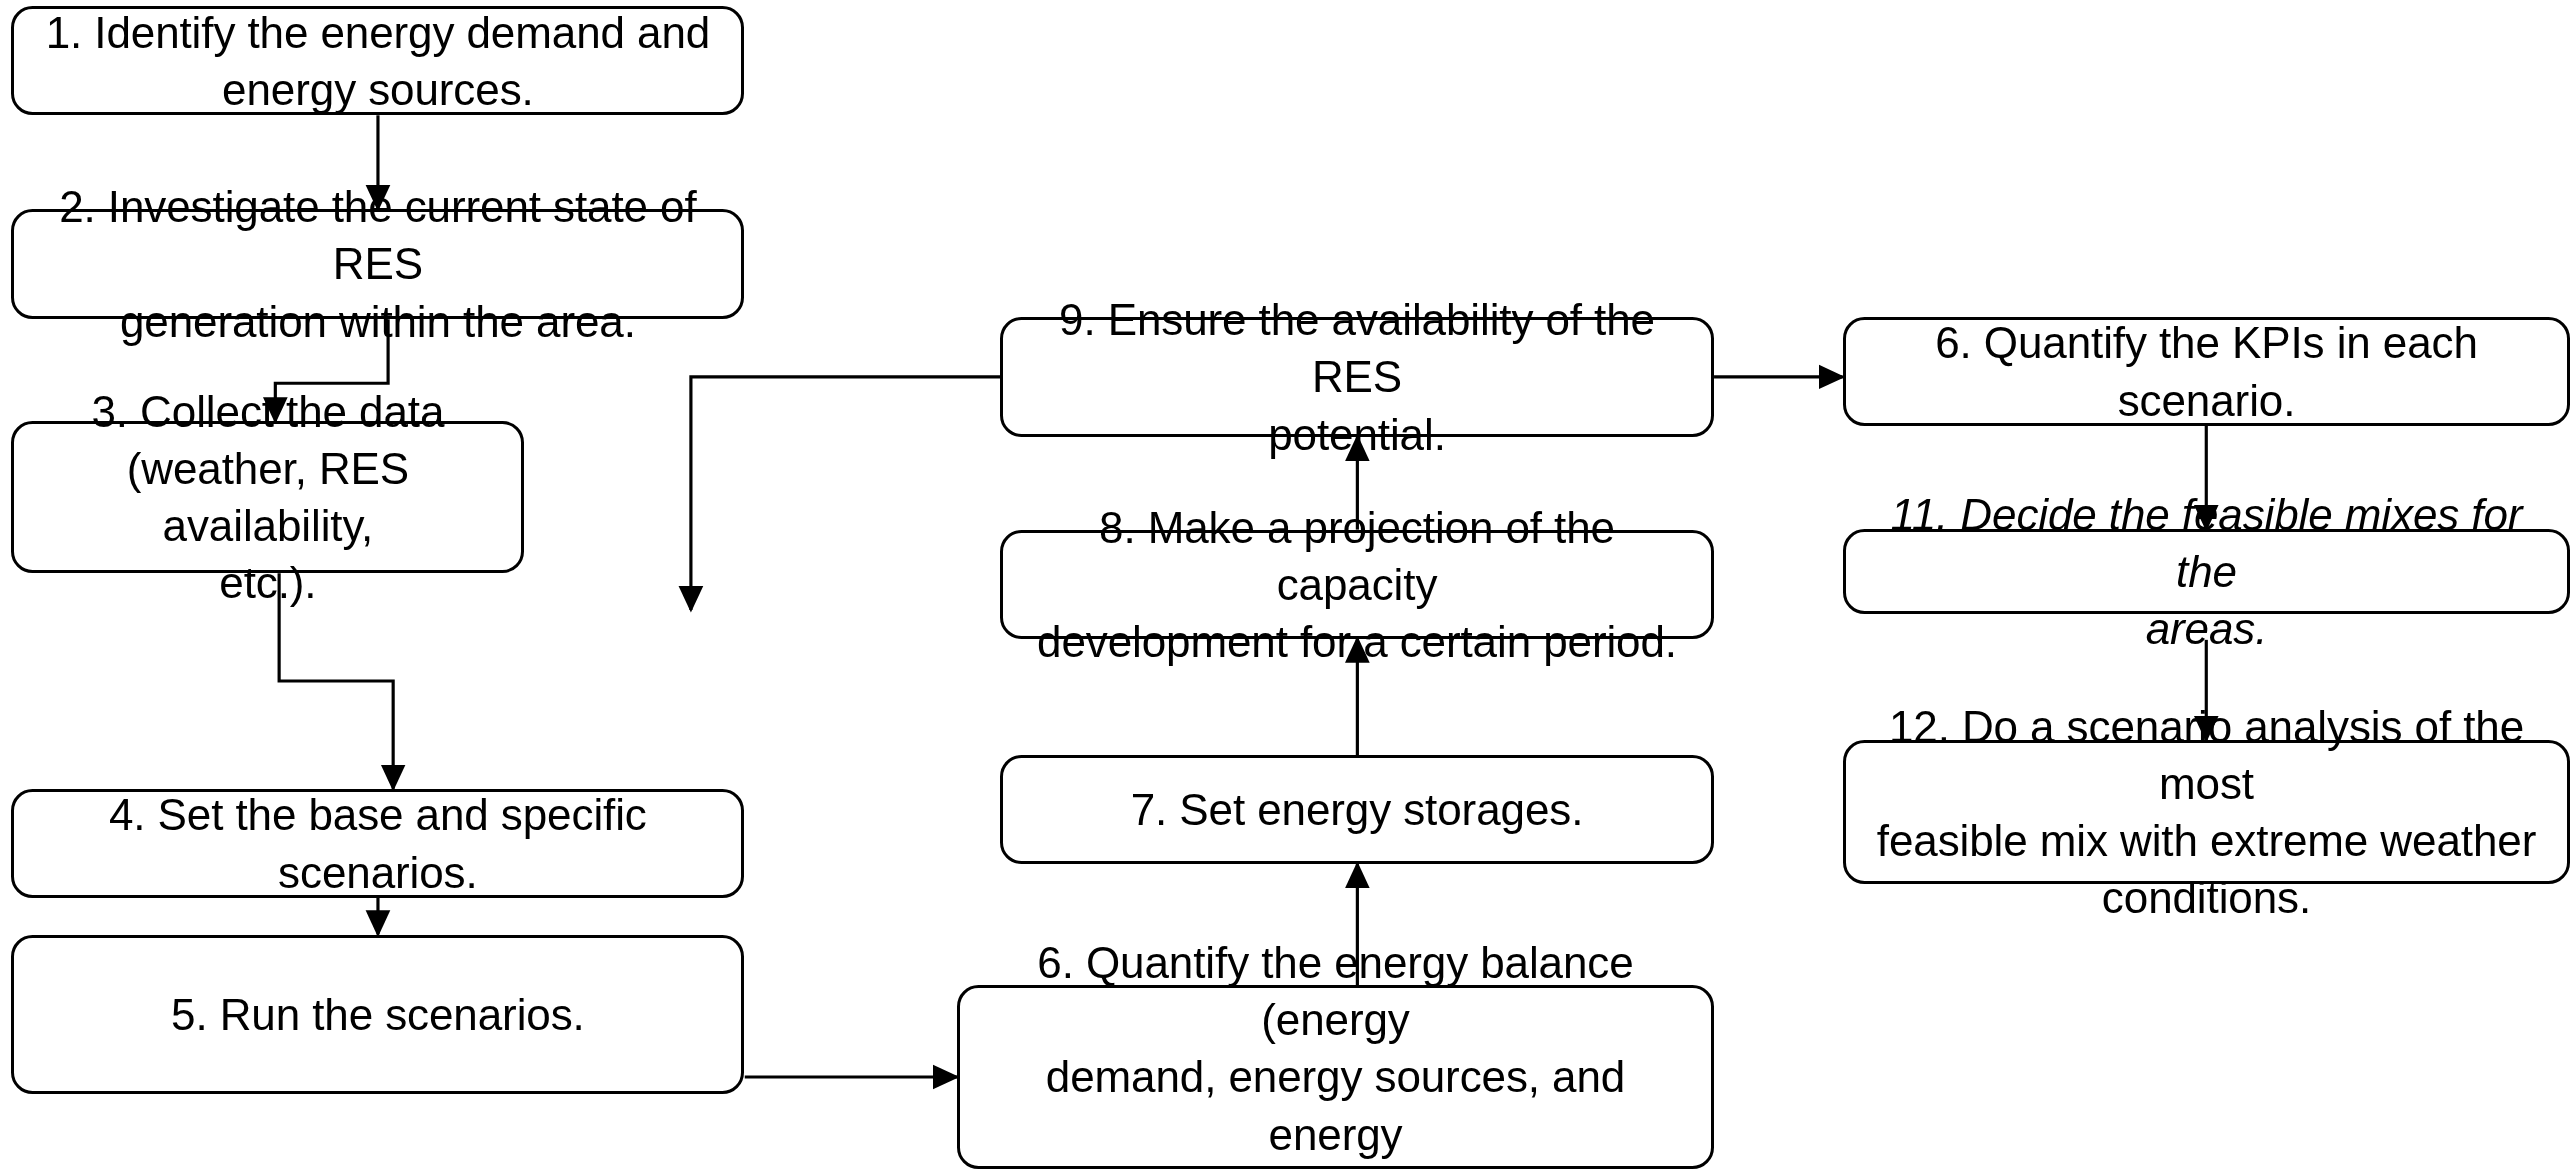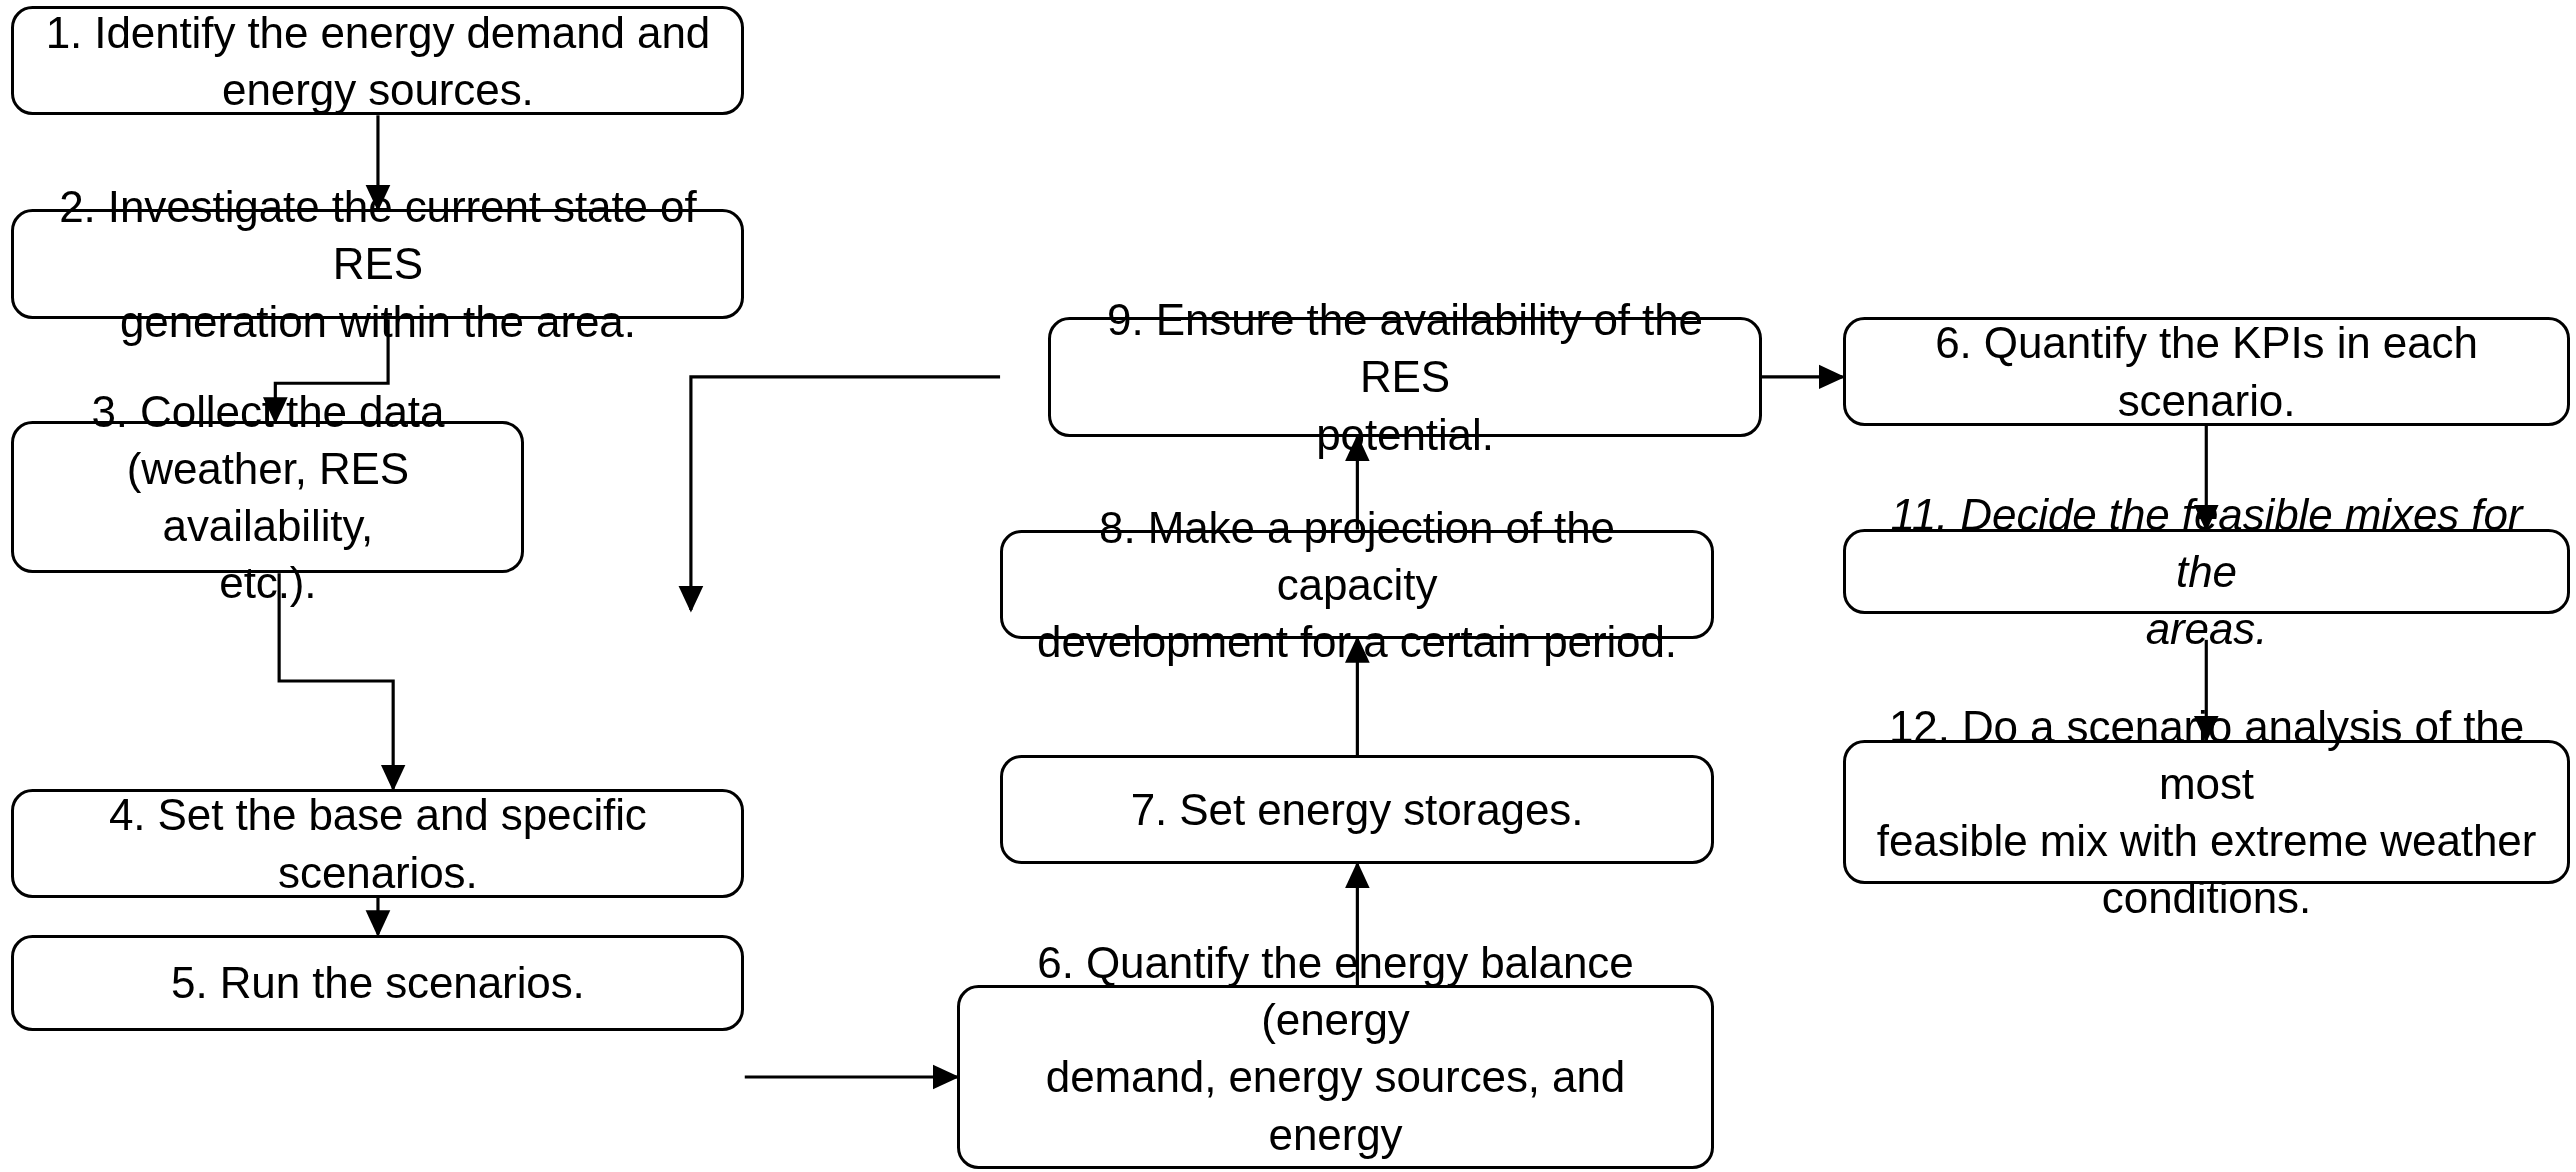--- a/index.html
+++ b/index.html
@@ -81,36 +81,36 @@
 generation within the area.</span>
   </div>
   <div class="node" style="left: 11.4px; top: 421px; width: 513px; height: 152px;">
     <span class="node-label">3. Collect the data
 (weather, RES availability,
 etc.).</span>
   </div>
   <div class="node" style="left: 11.4px; top: 789px; width: 733px; height: 109px;">
     <span class="node-label">4. Set the base and specific scenarios.</span>
   </div>
-  <div class="node" style="left: 11.4px; top: 935px; width: 733px; height: 96px;">
+  <div class="node" style="left: 11.4px; top: 935px; width: 733px; height: 159px;">
     <span class="node-label">5. Run the scenarios.</span>
   </div>
   <div class="node" style="left: 957px; top: 985px; width: 757px; height: 184px;">
     <span class="node-label">6. Quantify the energy balance (energy
 demand, energy sources, and energy
 deficit/excess).</span>
   </div>
   <div class="node" style="left: 1000px; top: 755px; width: 714px; height: 109px;">
     <span class="node-label">7. Set energy storages.</span>
   </div>
   <div class="node" style="left: 1000px; top: 530px; width: 714px; height: 109px;">
     <span class="node-label">8. Make a projection of the capacity
 development for a certain period.</span>
   </div>
-  <div class="node" style="left: 1000px; top: 317px; width: 714px; height: 120px; margin-left: 48px;">
+  <div class="node" style="left: 1000px; top: 317px; width: 714px; height: 120px;">
     <span class="node-label">9. Ensure the availability of the RES
 potential.</span>
   </div>
   <div class="node" style="left: 1843px; top: 317px; width: 727px; height: 109px;">
     <span class="node-label">6. Quantify the KPIs in each scenario.</span>
   </div>
   <div class="node" style="left: 1843px; top: 529px; width: 727px; height: 85px; font-style: italic;">
     <span class="node-label">11. Decide the feasible mixes for the
 areas.</span>
   </div>

